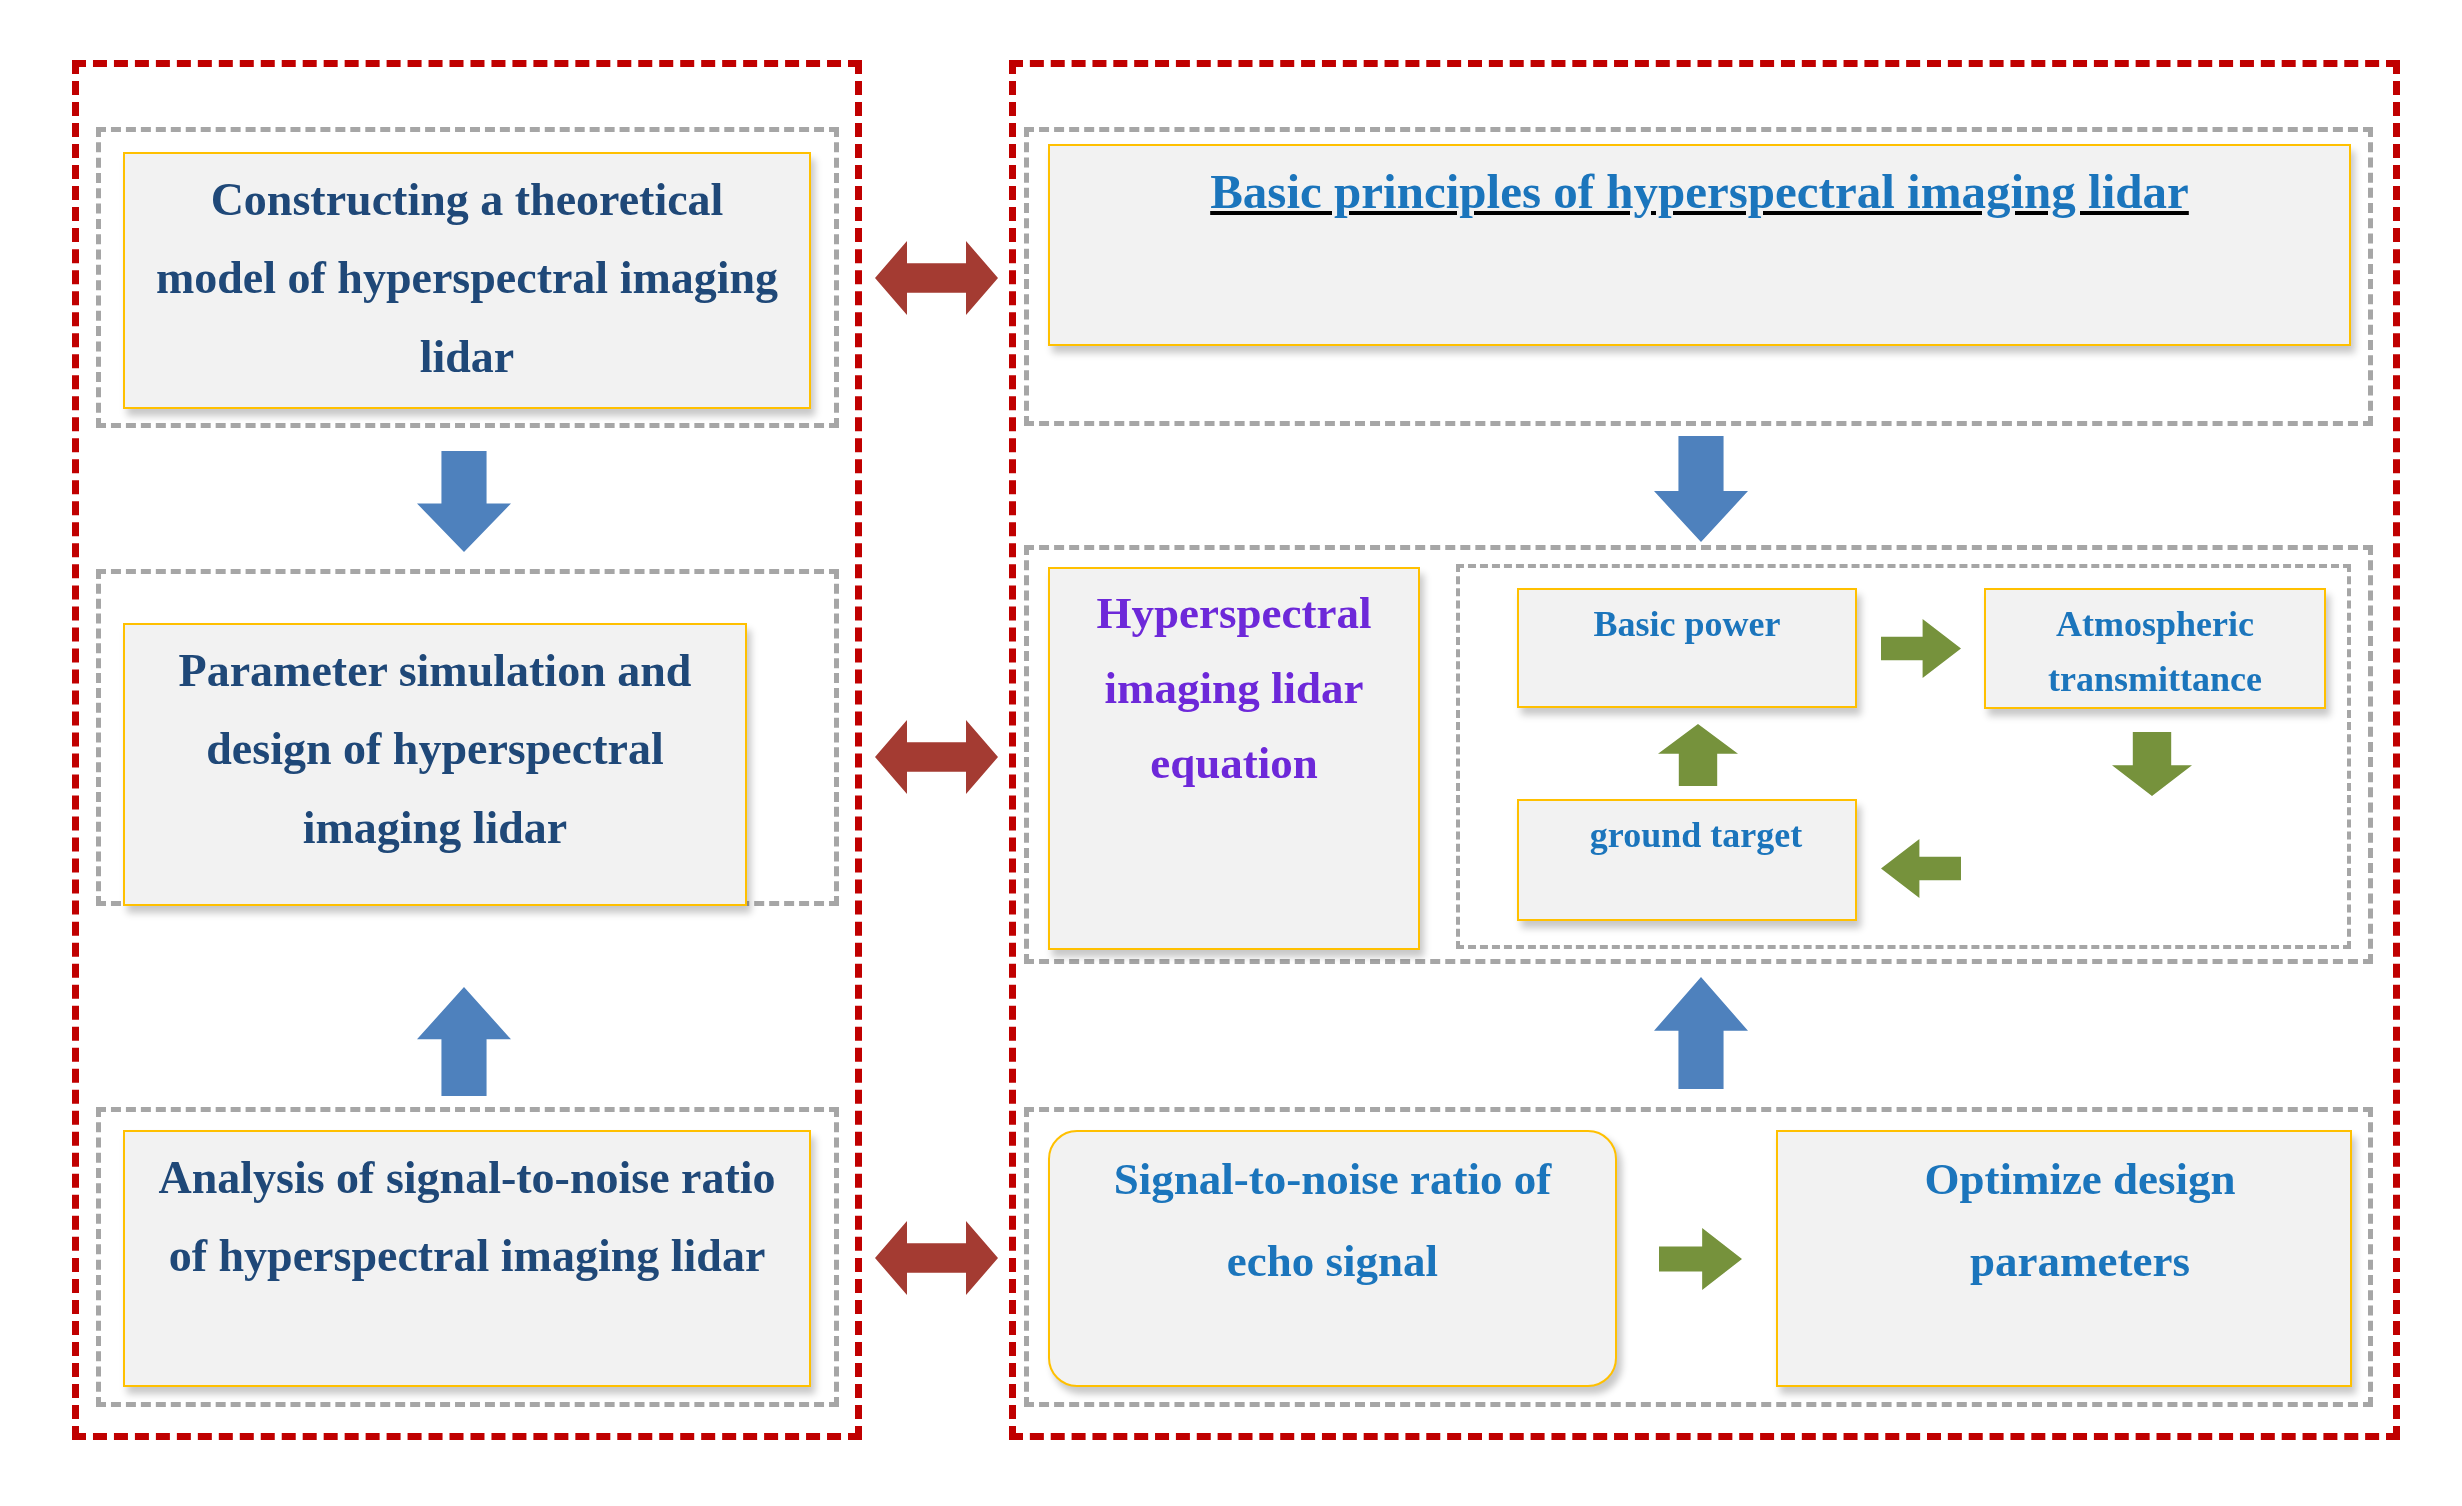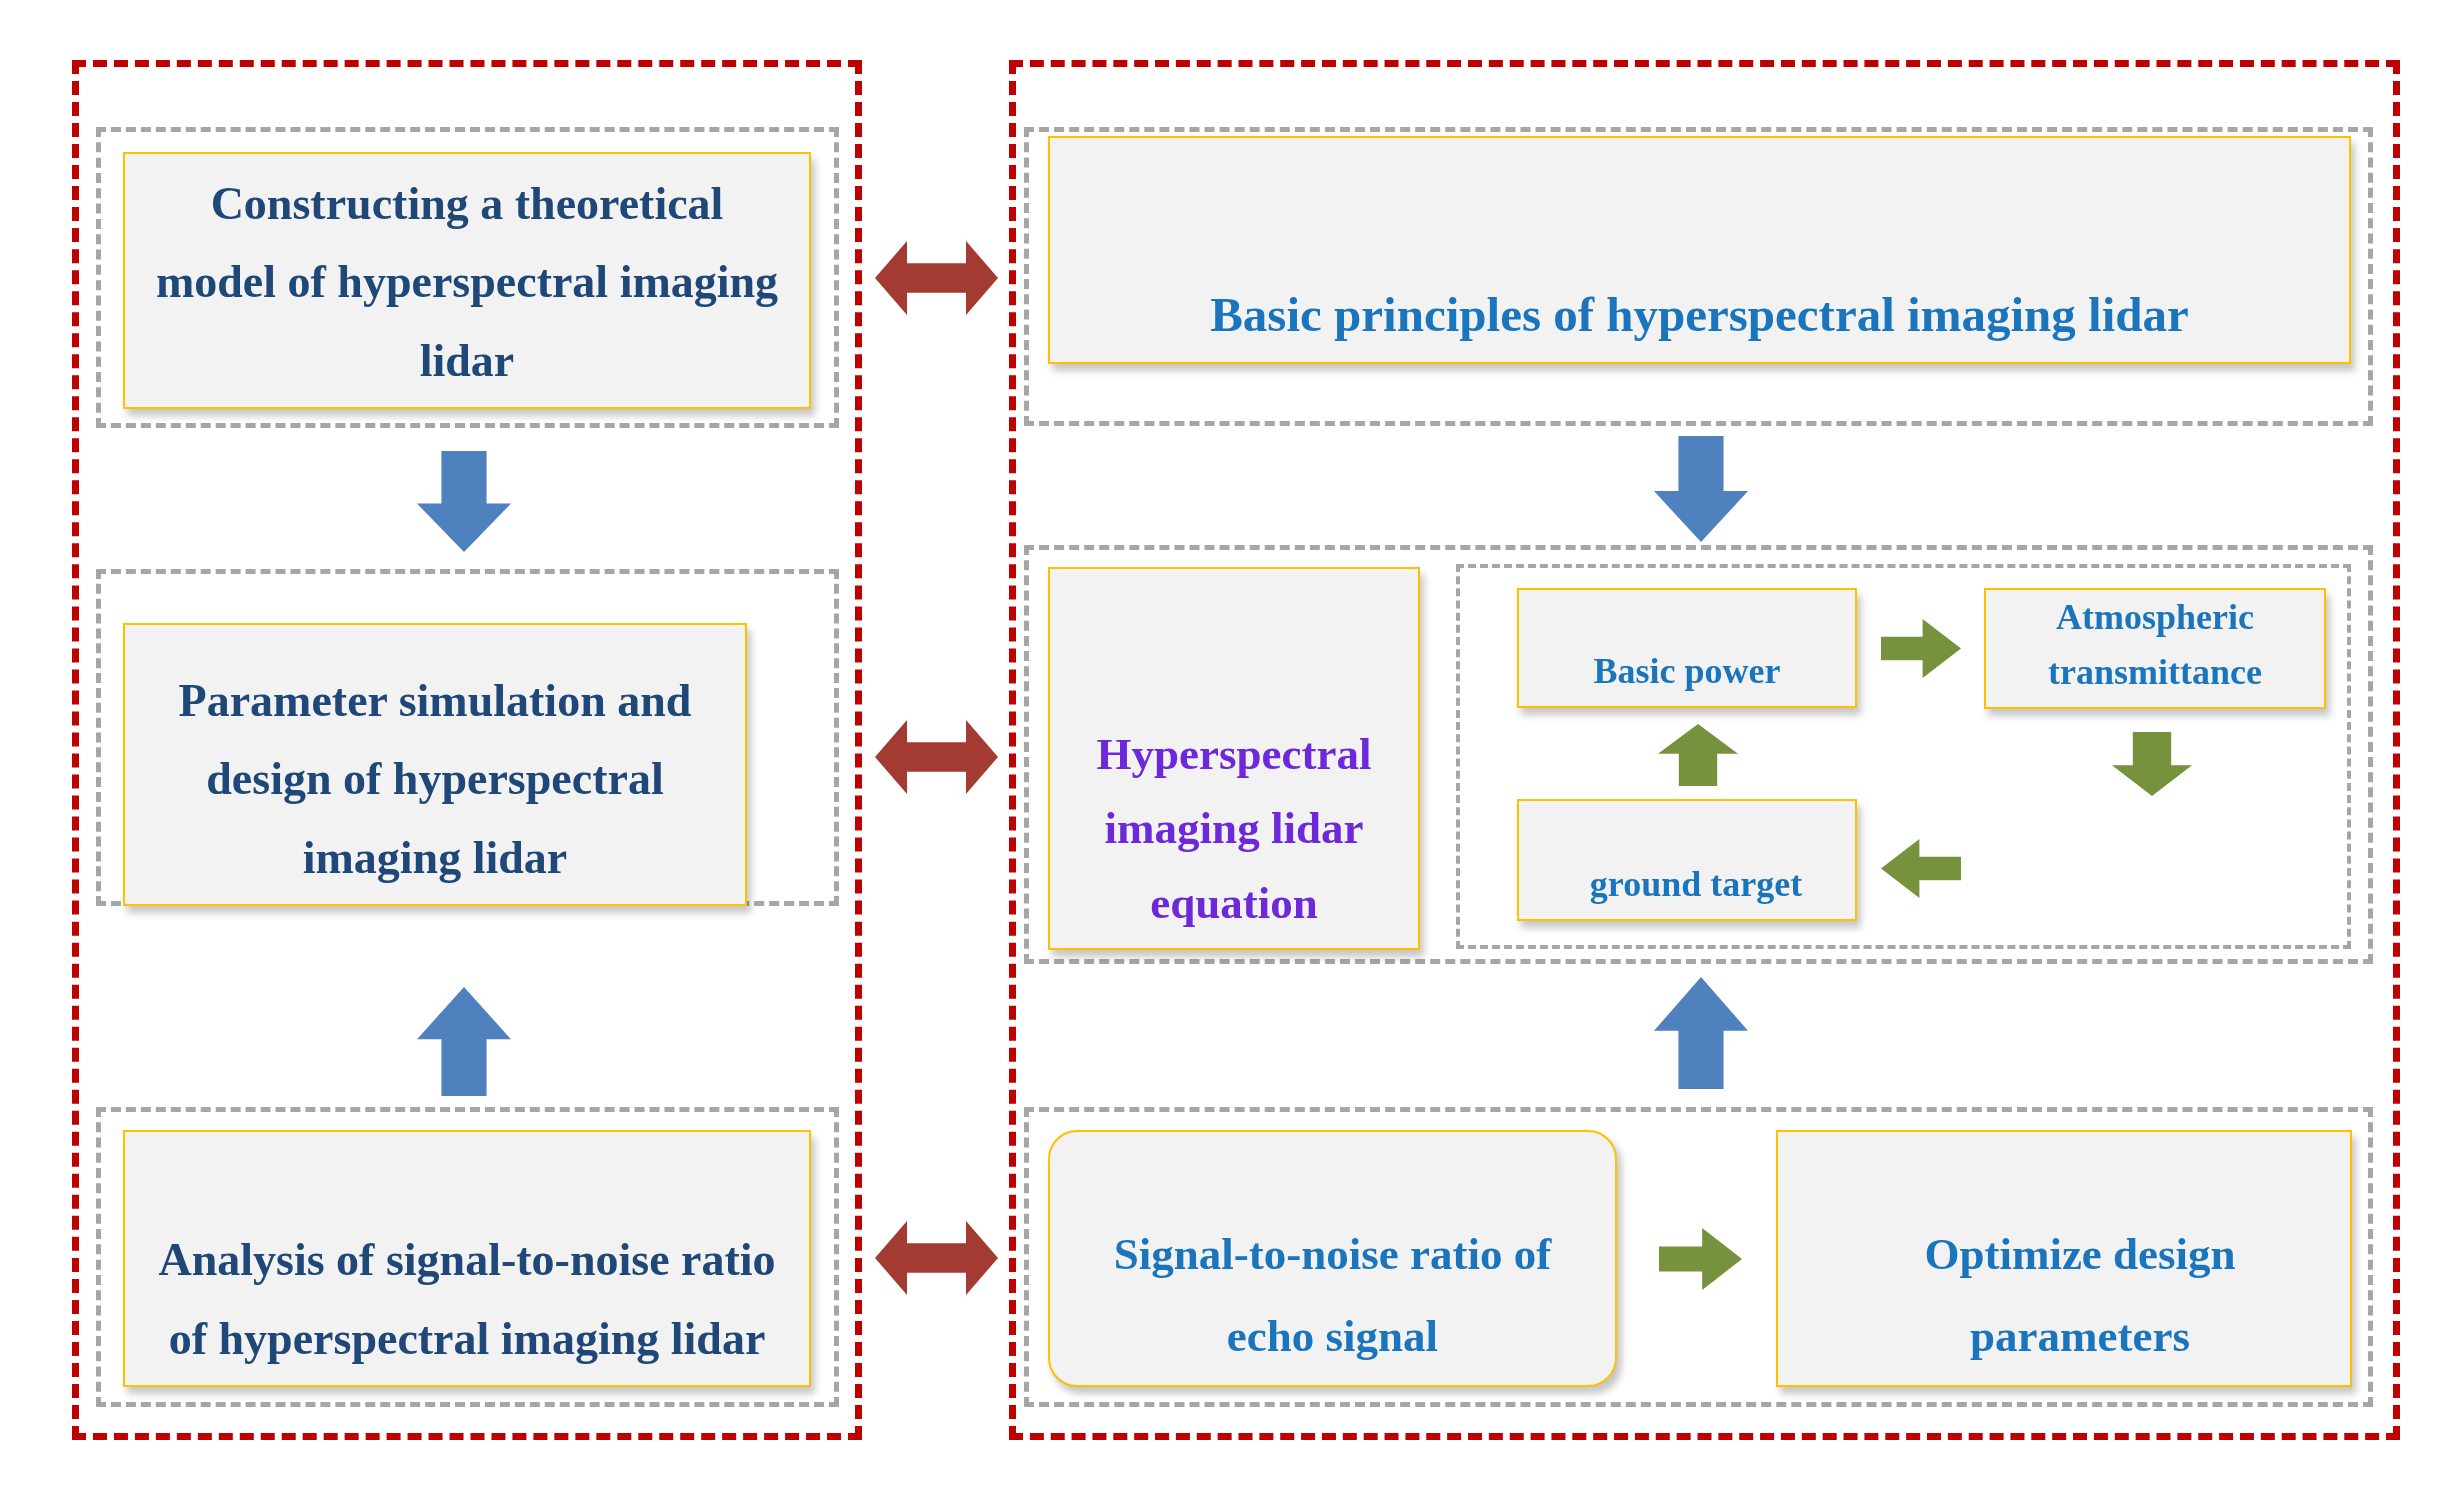--- a/index.html
+++ b/index.html
@@ -13,21 +13,21 @@
   .abs{position:absolute;box-sizing:border-box;}
   
   .red-panel{border:7.2px dashed #C00000;}
   
   .gray-box{border:5.8px dashed #A6A6A6;}
   
   .ybox{
     background:#F2F2F2;
     border:2.9px solid #FFC000;
     box-shadow:4.3px 6.5px 7.2px rgba(0,0,0,0.22);
-    display:flex;align-items:flex-end;justify-content:center;
+    display:flex;align-items:flex-start;justify-content:center;
     text-align:center;
   }
   .navy{color:#1F4878;font-weight:bold;font-size:46px;line-height:1.70;}
   .blue-big{color:#1B75BC;font-weight:bold;font-size:49px;line-height:1.6;}
   .blue-eq{color:#6d28d9;font-weight:bold;font-size:45px;line-height:1.66;}
   .blue-small{color:#1B75BC;font-weight:bold;font-size:36px;line-height:1.52;}
   .blue-bottom{color:#1B75BC;font-weight:bold;font-size:45px;line-height:1.82;}
   .pad{padding:7.2px 22px;}
   
   .arrow{position:absolute;}
@@ -65,21 +65,21 @@
   <div class="abs gray-box" style="left:96px;top:1107px;width:743px;height:300px;"></div>
   <div class="abs ybox" style="left:123px;top:1130px;width:688px;height:257px;">
     <span class="navy pad">Analysis of signal-to-noise ratio of hyperspectral imaging lidar</span>
   </div>
 
   <div class="arrow brick a-dbl" style="left:875px;top:241px;width:123px;height:74px;"></div>
   <div class="arrow brick a-dbl" style="left:875px;top:720px;width:123px;height:74px;"></div>
   <div class="arrow brick a-dbl" style="left:875px;top:1221px;width:123px;height:74px;"></div>
 
   <div class="abs gray-box" style="left:1024px;top:127px;width:1349px;height:299px;"></div>
-  <div class="abs ybox" style="left:1048px;top:136px;width:1303px;height:228px;">
+  <div class="abs ybox" style="left:1048px;top:144px;width:1303px;height:202px;text-decoration:underline;">
     <span class="blue-big pad">Basic principles of hyperspectral imaging lidar</span>
   </div>
 
   <div class="arrow blue a-down" style="left:1654px;top:436px;width:94px;height:106px;"></div>
 
   <div class="abs gray-box" style="left:1024px;top:545px;width:1349px;height:419px;"></div>
   <div class="abs ybox" style="left:1048px;top:567px;width:372px;height:383px;">
     <span class="blue-eq pad">Hyperspectral imaging lidar equation</span>
   </div>
 

